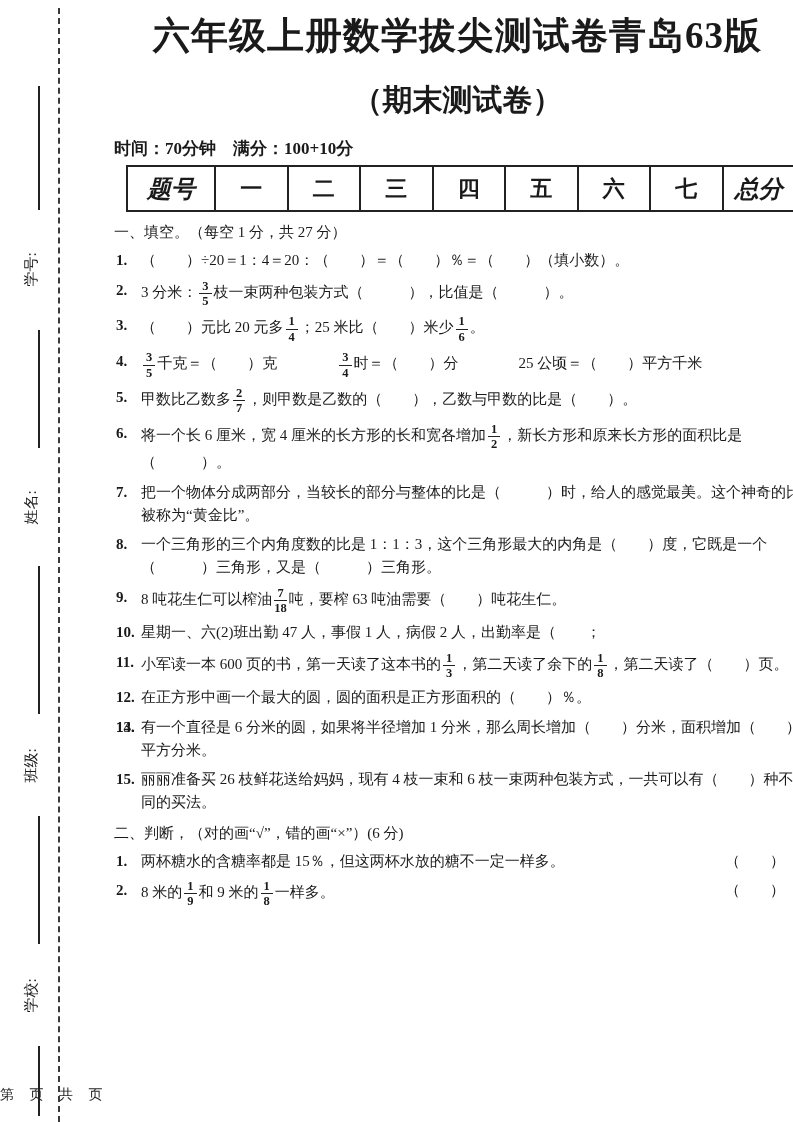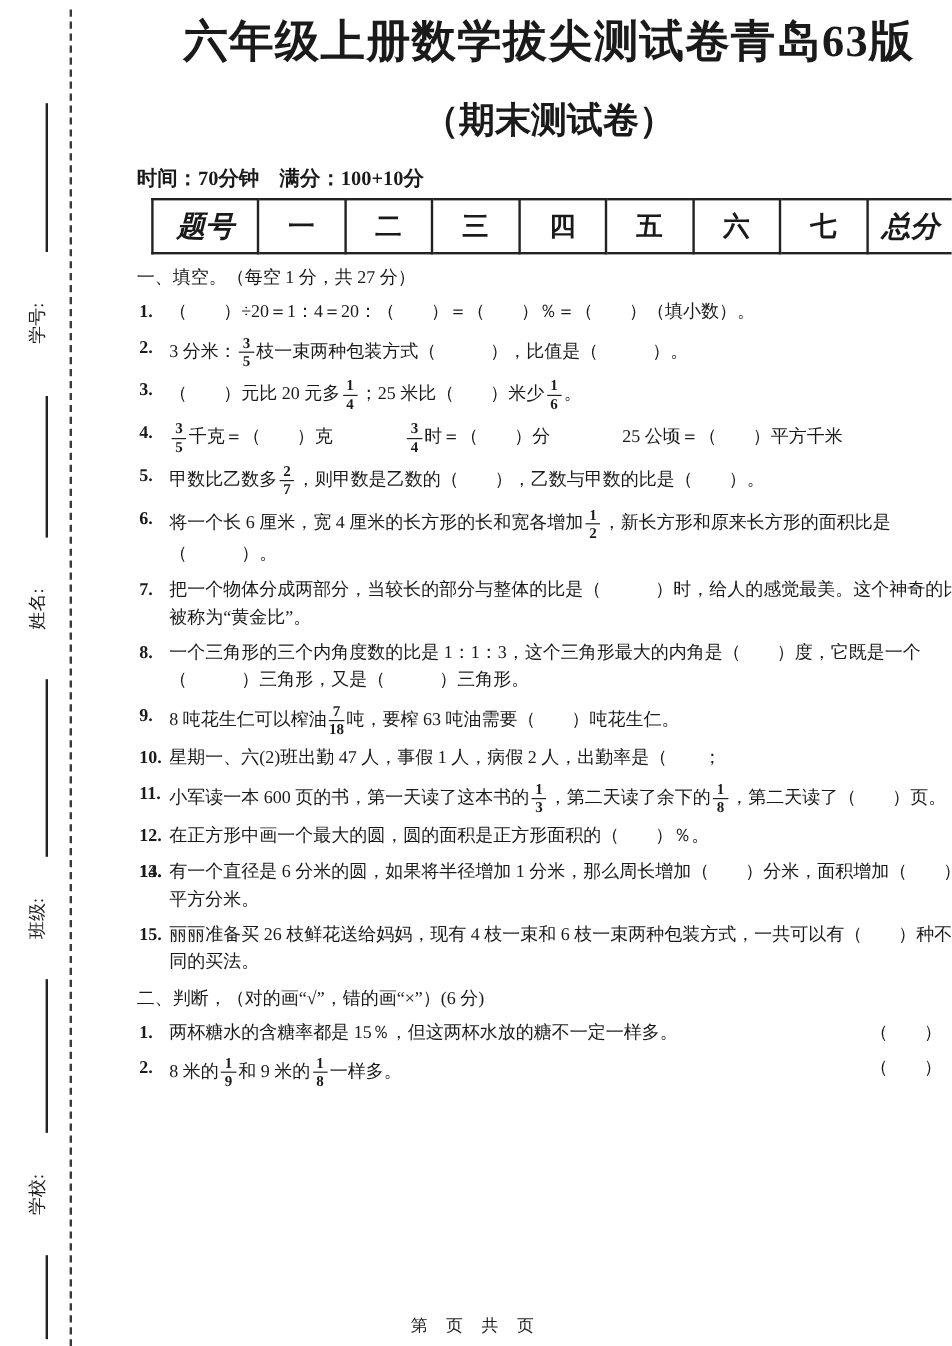--- a/index.html
+++ b/index.html
@@ -58,21 +58,21 @@
   .q .qnum{position:absolute;left:2px;top:0;font-weight:700;}
   .frac{
     display:inline-block;text-align:center;vertical-align:middle;
     font-size:12.5px;line-height:1.15;margin:0 2px;font-weight:600;
   }
   .frac .fn{display:block;border-bottom:1.4px solid #222;padding:0 3px;}
   .frac .fd{display:block;}
   .ans{float:right;margin-right:16px;}
   
   .footer{
-    position:absolute;bottom:8px;left:0;right:0;text-align:center;
+    position:absolute;bottom:18px;left:0;right:0;text-align:left;
     font-size:14px;letter-spacing:6px;color:#222;
   }
 </style>
 </head>
 <body>
 
 <div class="page">
 
   <div class="seal-line"></div>
   <div class="blank b1"></div>

